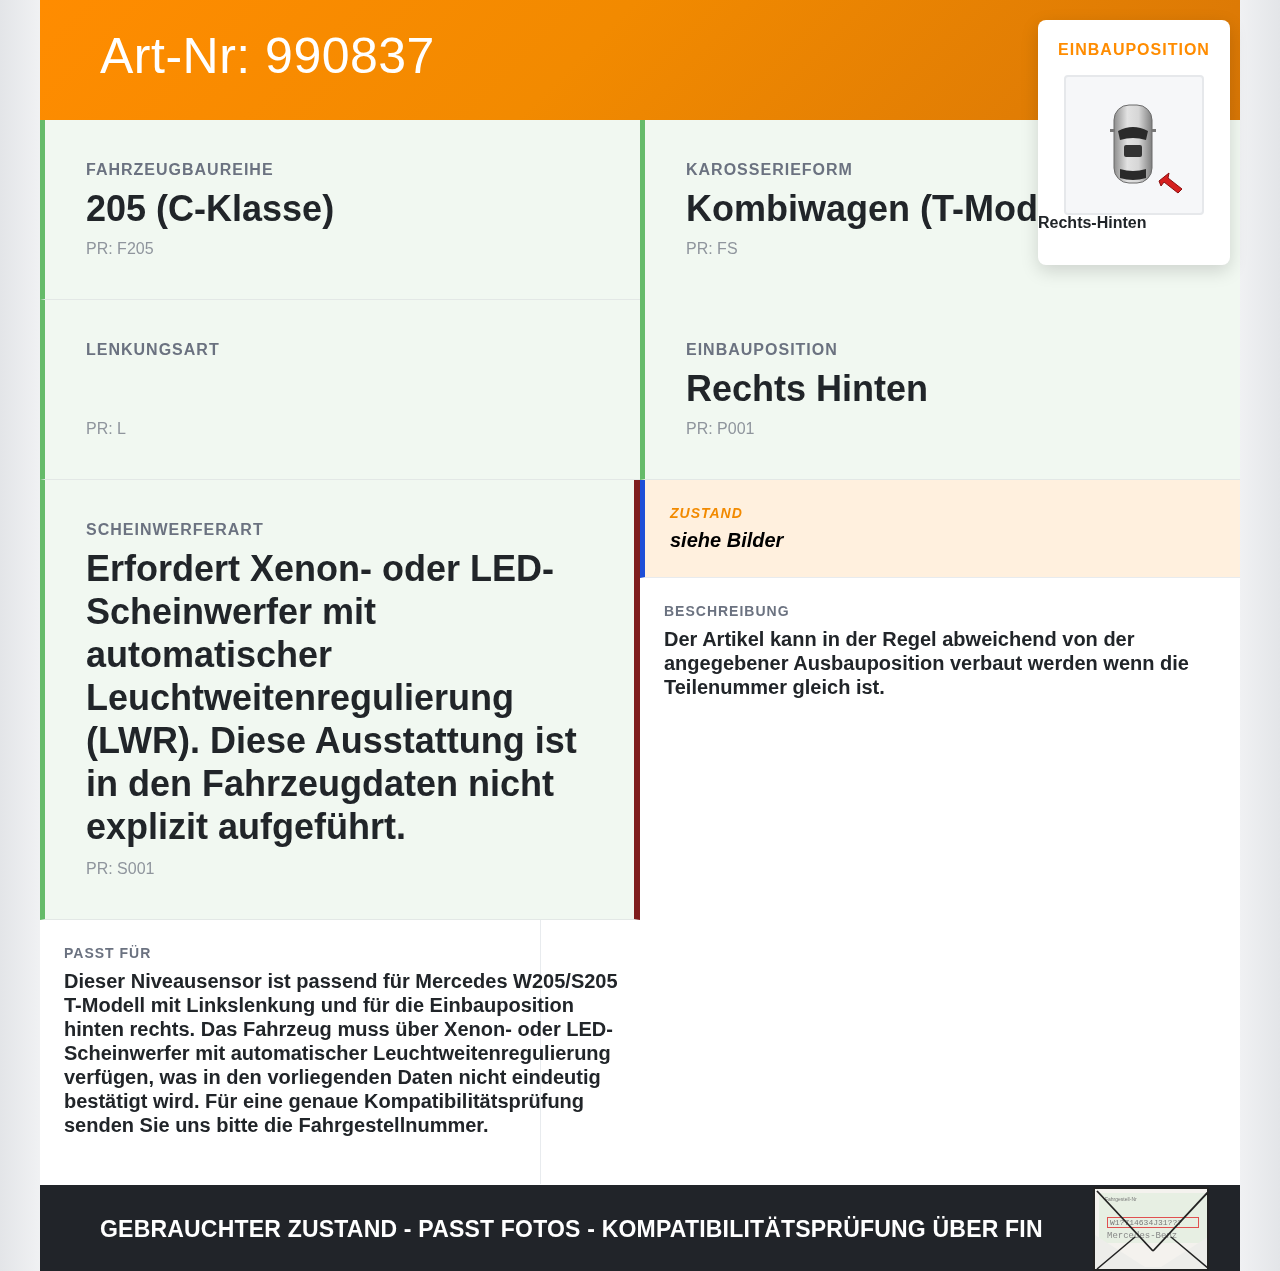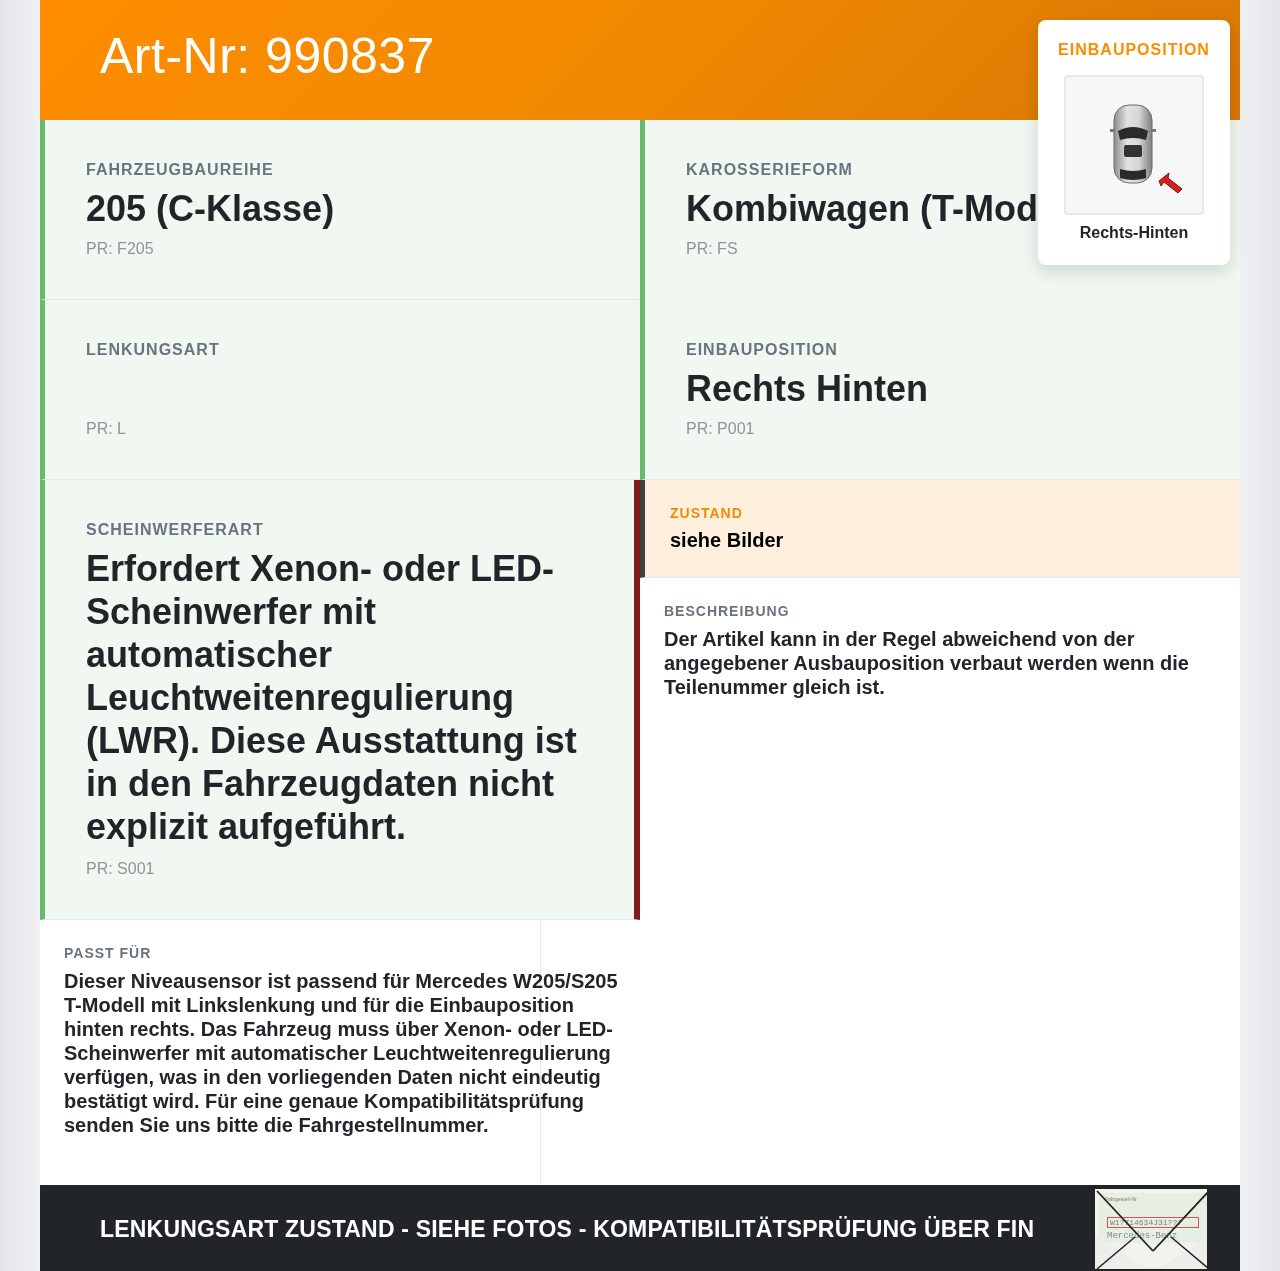--- a/index.html
+++ b/index.html
@@ -49,22 +49,23 @@
   .c1 .cell-label, .c2 .cell-label, .c3 .cell-label, .c4 .cell-label { top: 41px; }
   .c1 .cell-value, .c2 .cell-value, .c3 .cell-value, .c4 .cell-value { top: 67px; white-space: nowrap; }
   .c1 .cell-pr, .c2 .cell-pr, .c3 .cell-pr, .c4 .cell-pr { top: 120px; }
   .c5 .cell-label { top: 41px; }
   .c5 .cell-value { top: 67px; width: 520px; }
   .c5 .cell-pr { top: 380px; }
   .c2 { overflow: hidden; }
 
   .zustand {
     position: absolute; left: 600px; top: 360px; width: 600px; height: 98px;
-    background: #fff0de; border-left: 5px solid #404040;
+    background: #fff0de; border-left: 5px solid #1d4ed8;
     border-bottom: 1px solid #e8ebee;
+    font-style: italic;
   }
   .zustand-label {
     position: absolute; left: 25px; top: 25px;
     font-size: 14px; font-weight: 700; color: #f28a00; letter-spacing: 1px;
   }
   .zustand-value {
     position: absolute; left: 25px; top: 49px;
     font-size: 20px; font-weight: 700; color: #000000;
   }
   .desc {
@@ -131,21 +132,21 @@
   }
   .pos-title {
     position: absolute; left: 0; top: 21px; width: 192px; text-align: center;
     font-size: 16px; font-weight: 700; color: #ff8c00; letter-spacing: 1px;
   }
   .pos-image {
     position: absolute; left: 26px; top: 55px; width: 140px; height: 140px;
     background: #f6f7f9; border: 2px solid #e6e8eb; border-radius: 4px;
   }
   .pos-caption {
-    position: absolute; left: 0; top: 204px; width: 192px; text-align: center;
+    position: absolute; left: 0; top: 194px; width: 192px; 
     font-size: 16px; font-weight: 700; color: #212529;
   }
 </style>
 </head>
 <body>
 
 <div class="page">
 
   <div class="header">
     <div class="header-title">Art-Nr: 990837</div>
@@ -187,21 +188,21 @@
       <div class="desc-text">Der Artikel kann in der Regel abweichend von der angegebener Ausbauposition verbaut werden wenn die Teilenummer gleich ist.</div>
     </div>
 
     <div class="passt">
       <div class="passt-label">PASST FÜR</div>
       <div class="passt-text">Dieser Niveausensor ist passend für Mercedes W205/S205 T-Modell mit Linkslenkung und für die Einbauposition hinten rechts. Das Fahrzeug muss über Xenon- oder LED-Scheinwerfer mit automatischer Leuchtweitenregulierung verfügen, was in den vorliegenden Daten nicht eindeutig bestätigt wird. Für eine genaue Kompatibilitätsprüfung senden Sie uns bitte die Fahrgestellnummer.</div>
     </div>
   </div>
 
   <div class="footer">
-    <div class="footer-text">LENKUNGSART ZUSTAND - SIEHE FOTOS - KOMPATIBILITÄTSPRÜFUNG ÜBER FIN</div>
+    <div class="footer-text">GEBRAUCHTER ZUSTAND - PASST FOTOS - KOMPATIBILITÄTSPRÜFUNG ÜBER FIN</div>
     <div class="fin-envelope">
       <div class="fin-doc">
         <div class="fin-small">Fahrgestell-Nr</div>
         <div class="fin-box">W1?714634J31???</div>
         <div class="fin-brand">Mercedes-Benz</div>
       </div>
       <svg width="116" height="84" viewBox="0 0 116 84" style="position:absolute;left:0;top:0;">
         <polygon points="0,84 0,46 50,78 66,78 116,46 116,84" fill="#ededea"></polygon>
         <line x1="2" y1="2" x2="58" y2="62" stroke="#222" stroke-width="1.8"></line>
         <line x1="114" y1="2" x2="58" y2="62" stroke="#222" stroke-width="1.8"></line>

